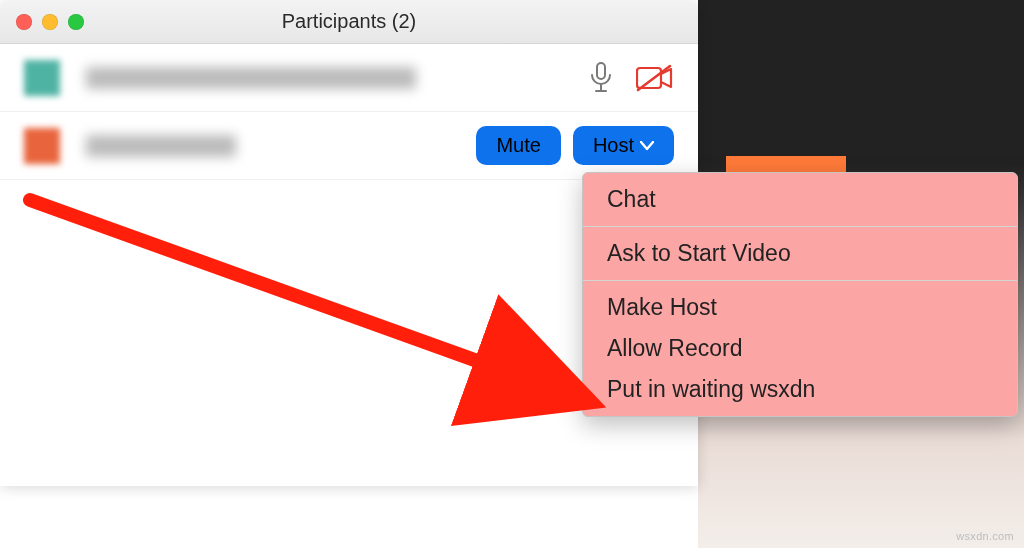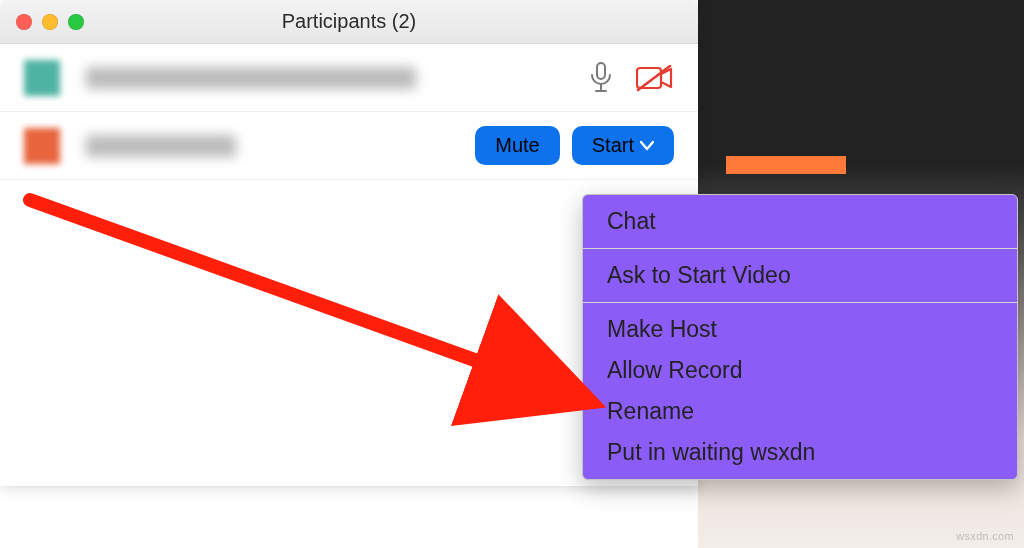--- a/index.html
+++ b/index.html
@@ -130,23 +130,23 @@
     .backdrop .orange-block {
       position: absolute;
       left: 28px; top: 156px;
       width: 120px; height: 18px;
       background: #ff7a39;
     }
     
     .menu {
       position: absolute;
       left: 582px;
-      top: 194px;
+      top: 172px;
       width: 436px;
-      background: #8b5cf6;
+      background: #fca5a5;
       border: 1px solid #c5c5c5;
       border-radius: 6px;
       box-shadow: 0 8px 24px rgba(0,0,0,0.25);
       padding: 6px 0;
     }
     .menu .item {
       font-size: 23px;
       color: #222;
       padding: 5px 24px;
       line-height: 1.35;
@@ -221,42 +221,41 @@
 
     <div class="row row2">
       <div class="avatar orange"></div>
       <div class="name"></div>
       <div class="spacer"></div>
       <div class="btn-group">
         <button class="btn">
           <span>Mute</span>
         </button>
         <button class="btn">
-          <span>Start</span>
+          <span>Host</span>
           <span class="chev">
             <svg width="14" height="10" viewBox="0 0 14 10">
                 <path d="M1 1 L7 8 L13 1" stroke="#fff" stroke-width="2.4" fill="none" stroke-linecap="round" stroke-linejoin="round"></path>
               </svg>
           </span>
         </button>
       </div>
     </div>
   </div>
 
   <div class="panel-bottom"></div>
 </div>
 
 <div class="menu">
   <div class="item">Chat</div>
   <div class="sep"></div>
   <div class="item">Ask to Start Video</div>
   <div class="sep"></div>
   <div class="item">Make Host</div>
   <div class="item">Allow Record</div>
-  <div class="item">Rename</div>
   <div class="item">Put in waiting wsxdn</div>
 </div>
 
 <svg class="arrow" width="660" height="260" viewBox="0 0 660 260">
   <defs>
     <marker id="ah" viewBox="0 0 10 10" refX="8" refY="5" markerWidth="10" markerHeight="10" orient="auto">
       <path d="M0 0 L10 5 L0 10 Z" fill="#ff1f0a"></path>
     </marker>
   </defs>
   <line x1="10" y1="20" x2="560" y2="218" stroke="#ff1f0a" stroke-width="14" marker-end="url(#ah)" stroke-linecap="round"></line>

